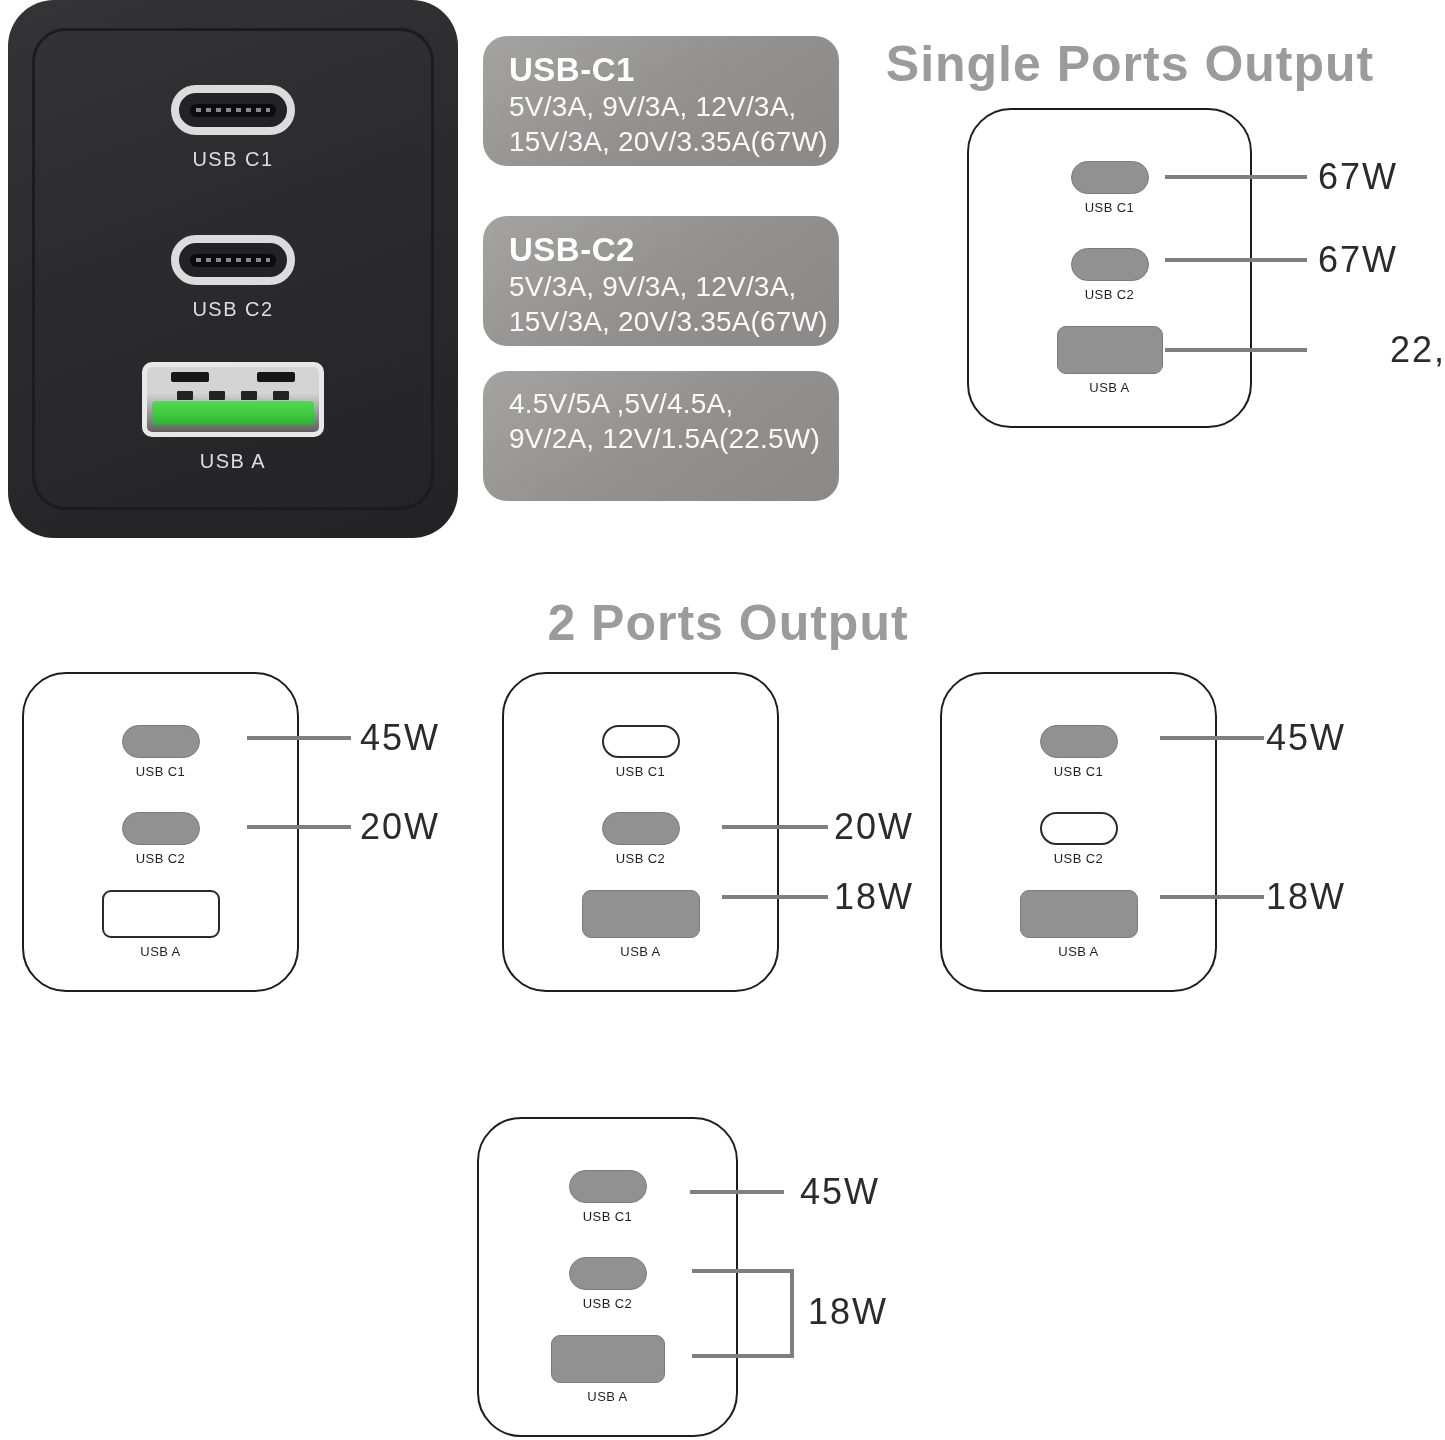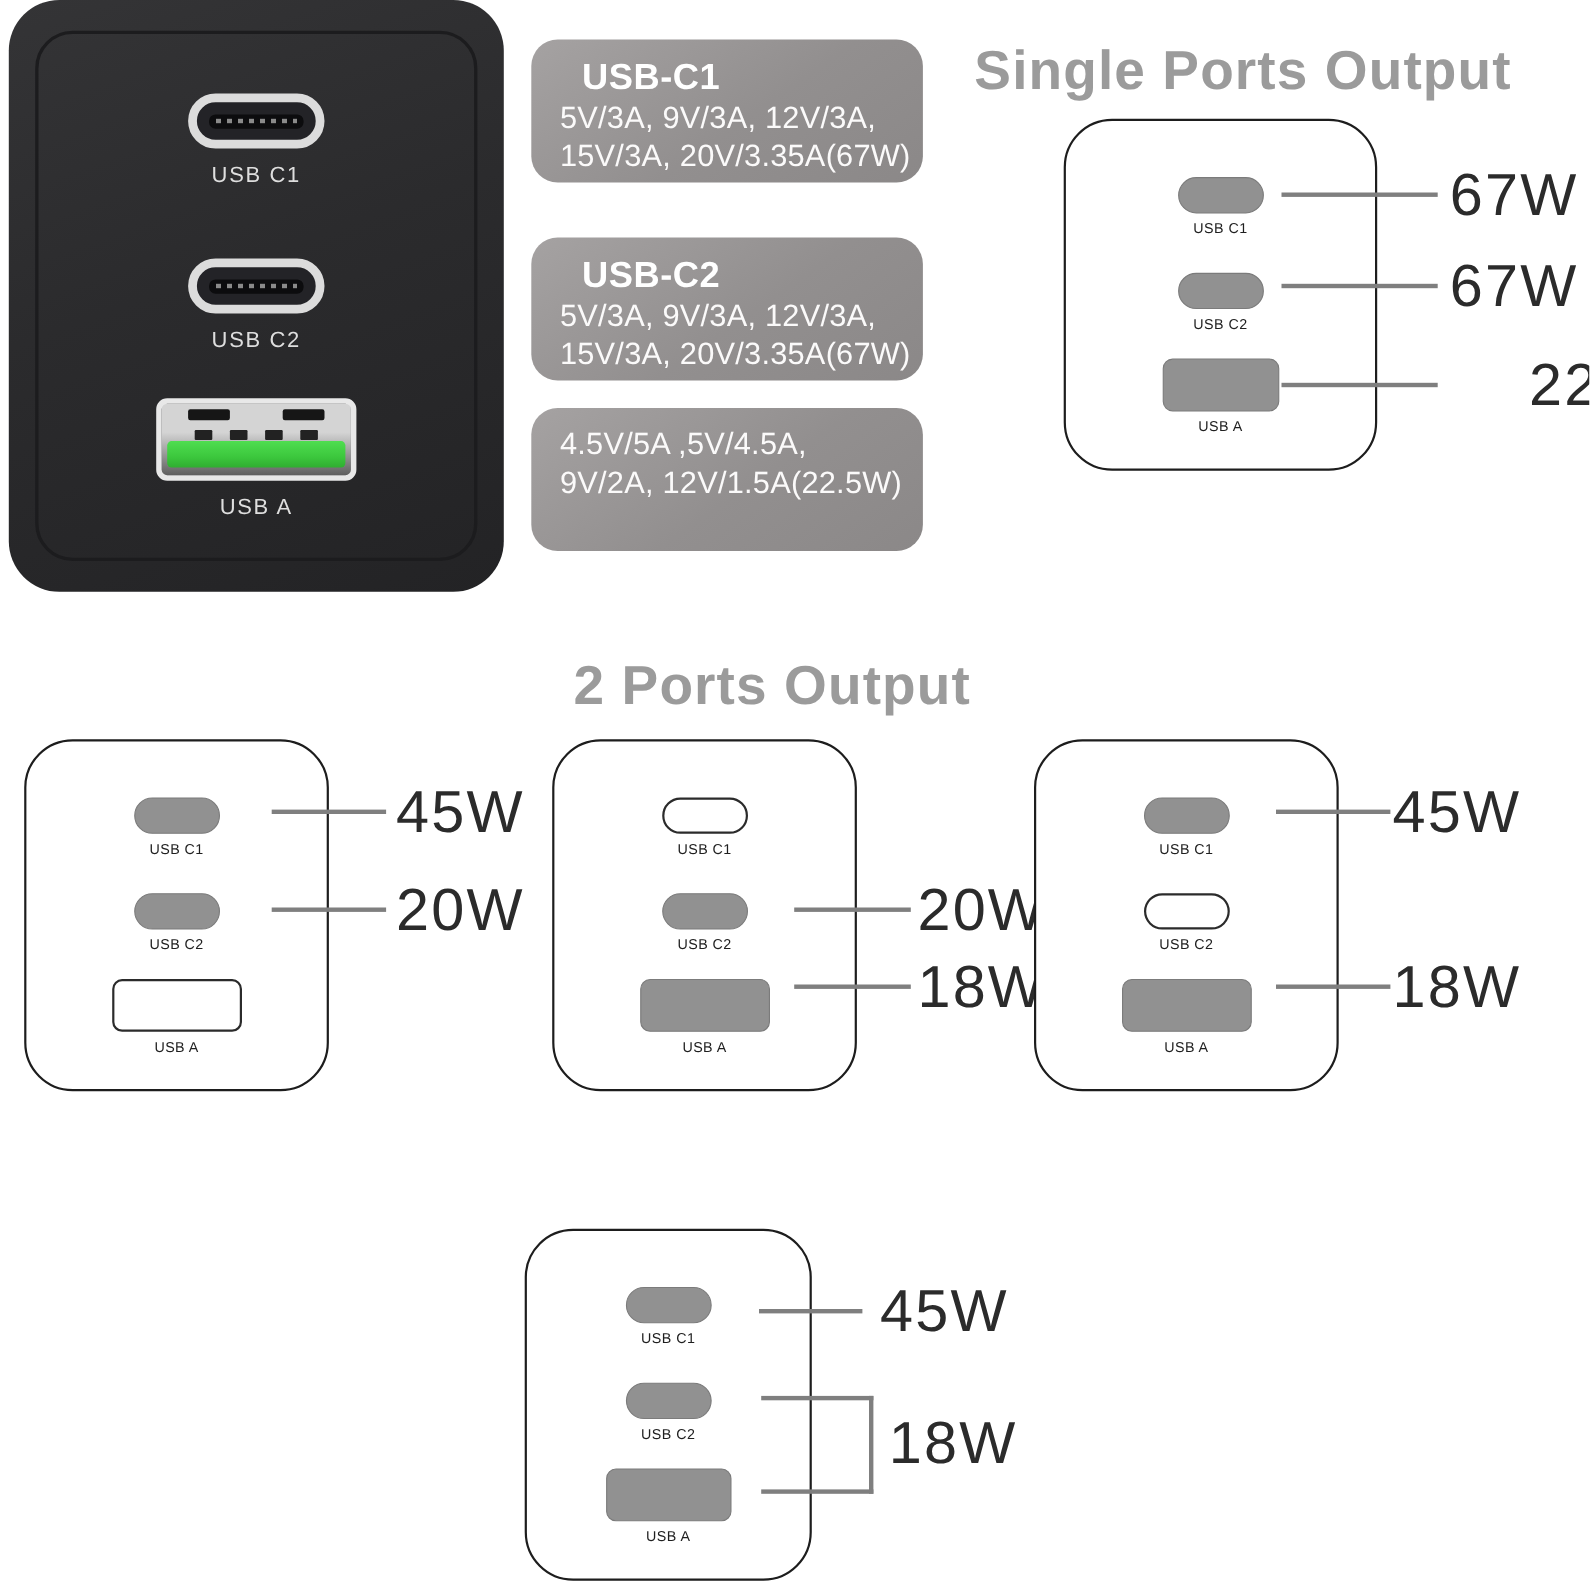--- a/index.html
+++ b/index.html
@@ -25,21 +25,21 @@
   .usba-slot{position:absolute;top:5px;width:38px;height:10px;background:#161616;border-radius:2px;}
   .usba-pad{position:absolute;top:24px;width:16px;height:9px;background:#222;border-radius:1px;}
   .usba-green{position:absolute;left:5px;right:5px;top:34px;height:24px;border-radius:4px;
     background:linear-gradient(180deg,#4fdd50 0%,#3cc73d 60%,#2fae31 100%);}
   .photo-label{margin-top:13px;color:#dedede;font-size:20px;letter-spacing:1.5px;}
 
   
   .badge{position:absolute;left:483px;width:356px;height:130px;border-radius:24px;
     background:linear-gradient(145deg,#a5a2a2 0%,#928f8f 55%,#8b8888 100%);
     box-sizing:border-box;padding:15px 6px 0 26px;color:#fff;}
-  .badge-title{font-size:33px;font-weight:bold;letter-spacing:.5px;line-height:38px;margin-left:20px;}
+  .badge-title{font-size:33px;font-weight:bold;letter-spacing:.5px;line-height:38px;}
   .badge-line{font-size:28px;line-height:35px;color:#fbfafa;letter-spacing:.2px;}
 
   
   .section-title{position:absolute;width:540px;text-align:center;font-size:50px;font-weight:bold;
     color:#9b9b9b;letter-spacing:1px;line-height:54px;}
 
   
   .outline{position:absolute;width:277px;height:320px;background:#fff;
     border:2px solid #1d1d1d;border-radius:44px;box-sizing:border-box;}
   .pg{position:absolute;left:0;right:0;display:flex;flex-direction:column;align-items:center;}
@@ -47,21 +47,21 @@
   .pill{width:78px;height:33px;border-radius:17px;box-sizing:border-box;}
   .arect{width:118px;height:48px;border-radius:9px;box-sizing:border-box;}
   .filled{background:#919191;border:1.5px solid #7b7b7b;}
   .open{background:#fff;border:2px solid #2b2b2b;}
   .port-label{margin-top:6px;font-size:13px;color:#1f1f1f;letter-spacing:.4px;}
   .a-sm{width:106px;} .a-md{width:114px;}
 
   
   .line{position:absolute;height:4px;background:#7f7f7f;}
   .vline{position:absolute;width:4px;background:#7f7f7f;}
-  .watt{position:absolute;font-size:54px;color:#2b2b2b;letter-spacing:2px;height:54px;line-height:54px;white-space:nowrap;}
+  .watt{position:absolute;font-size:36px;color:#2b2b2b;letter-spacing:2px;height:54px;line-height:54px;white-space:nowrap;}
 </style>
 </head>
 <body>
 
 <div id="page">
 
   <div class="photo">
     <div class="photo-frame"></div>
 
     <div class="photo-group" style="top:85px;">
@@ -127,21 +127,21 @@
       <div class="port-label">USB A</div>
     </div>
   </div>
   <div class="line" style="left:1165px;top:175px;width:142px;"></div>
   <div class="line" style="left:1165px;top:258px;width:142px;"></div>
   <div class="line" style="left:1165px;top:348px;width:142px;"></div>
   <div class="watt" style="left:1318px;top:150px;">67W</div>
   <div class="watt" style="left:1318px;top:233px;">67W</div>
   <div class="watt" style="left:1390px;top:323px;">22,5W</div>
 
-  <div class="section-title" style="left:442px;top:596px;width:520px;">2 Ports Output</div>
+  <div class="section-title" style="left:468px;top:596px;width:520px;">2 Ports Output</div>
 
   <div class="outline" style="left:22px;top:672px;">
     <div class="pg pg-c1">
       <div class="pill filled"></div>
       <div class="port-label">USB C1</div>
     </div>
     <div class="pg pg-c2">
       <div class="pill filled"></div>
       <div class="port-label">USB C2</div>
     </div>

